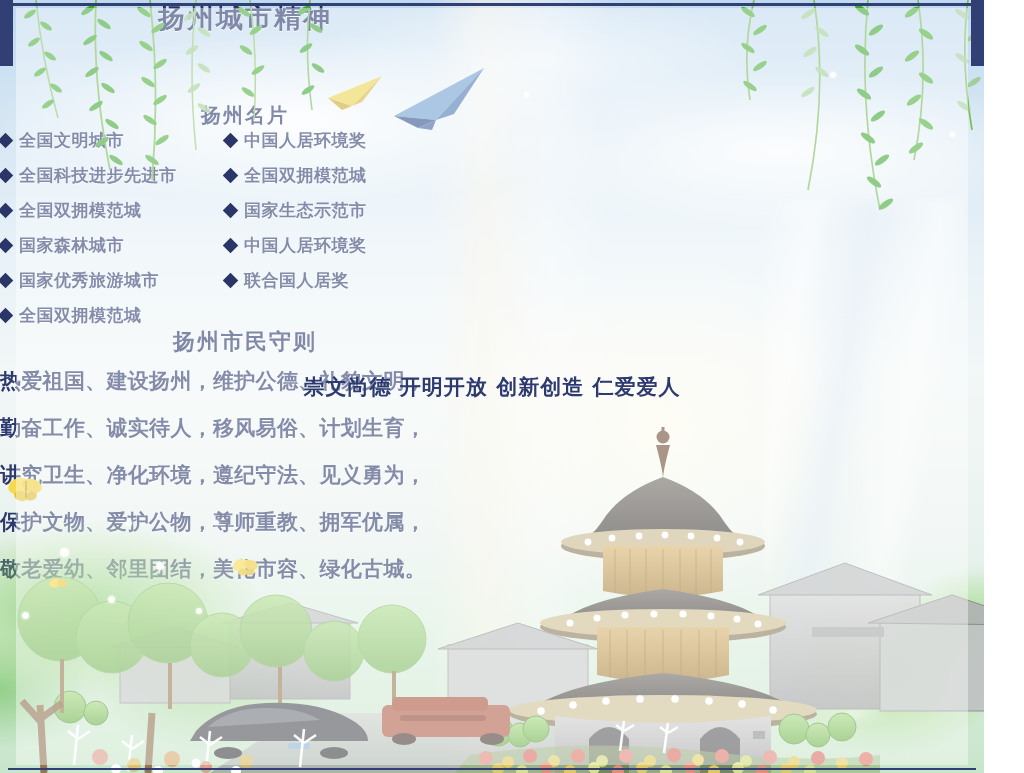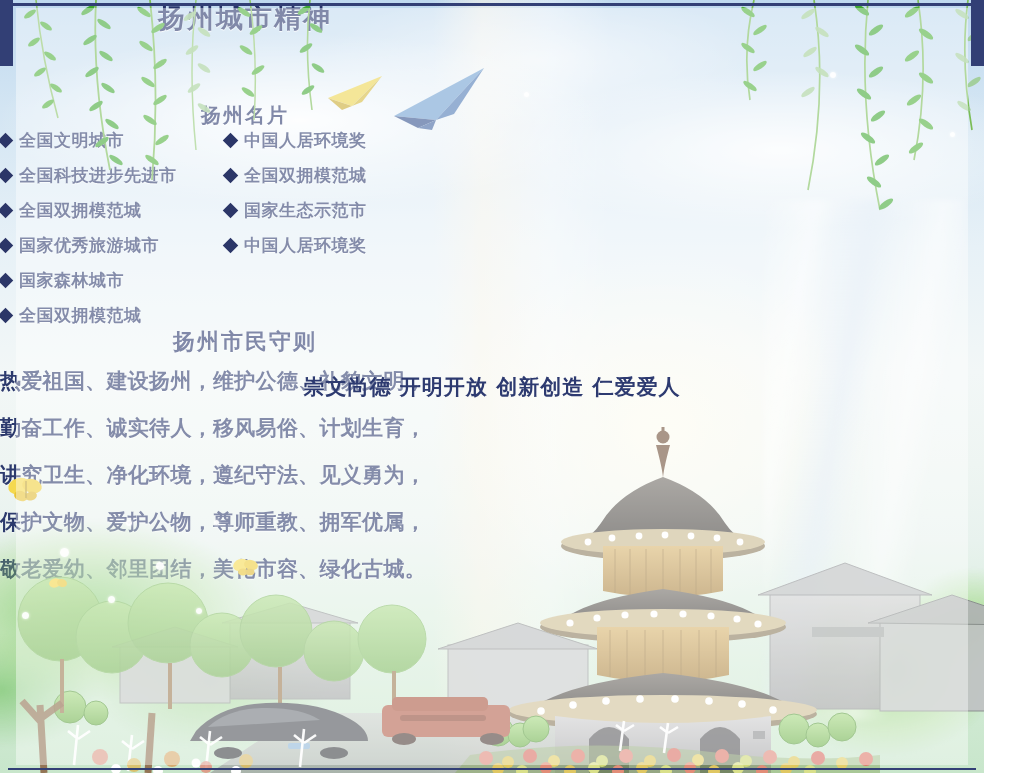--- a/index.html
+++ b/index.html
@@ -539,25 +539,25 @@
       <div class="card-item">
         <span class="diamond"></span>
         <span class="card-label">全国科技进步先进市</span>
       </div>
       <div class="card-item">
         <span class="diamond"></span>
         <span class="card-label">全国双拥模范城</span>
       </div>
       <div class="card-item">
         <span class="diamond"></span>
+        <span class="card-label">国家森林城市</span>
+      </div>
+      <div class="card-item">
+        <span class="diamond"></span>
         <span class="card-label">国家优秀旅游城市</span>
-      </div>
-      <div class="card-item">
-        <span class="diamond"></span>
-        <span class="card-label">国家森林城市</span>
       </div>
       <div class="card-item">
         <span class="diamond"></span>
         <span class="card-label">全国双拥模范城</span>
       </div>
     </div>
     <div class="cc c2">
       <div class="card-item">
         <span class="diamond"></span>
         <span class="card-label"><span>中国人居环境奖</span></span>
@@ -566,20 +566,24 @@
         <span class="diamond"></span>
         <span class="card-label">全国双拥模范城</span>
       </div>
       <div class="card-item">
         <span class="diamond"></span>
         <span class="card-label">国家生态示范市</span>
       </div>
       <div class="card-item">
         <span class="diamond"></span>
         <span class="card-label">中国人居环境奖</span>
+      </div>
+      <div class="card-item">
+        <span class="diamond"></span>
+        <span class="card-label">联合国人居奖</span>
       </div>
     </div>
   </div>
 
   <div class="heading" id="code-title">扬州市民守则</div>
 
   <div id="code-lines">
     <div class="code-line">热爱祖国、建设扬州，维护公德、礼貌文明，</div>
     <div class="code-line">勤奋工作、诚实待人，移风易俗、计划生育，</div>
     <div class="code-line">讲究卫生、净化环境，遵纪守法、见义勇为，</div>

